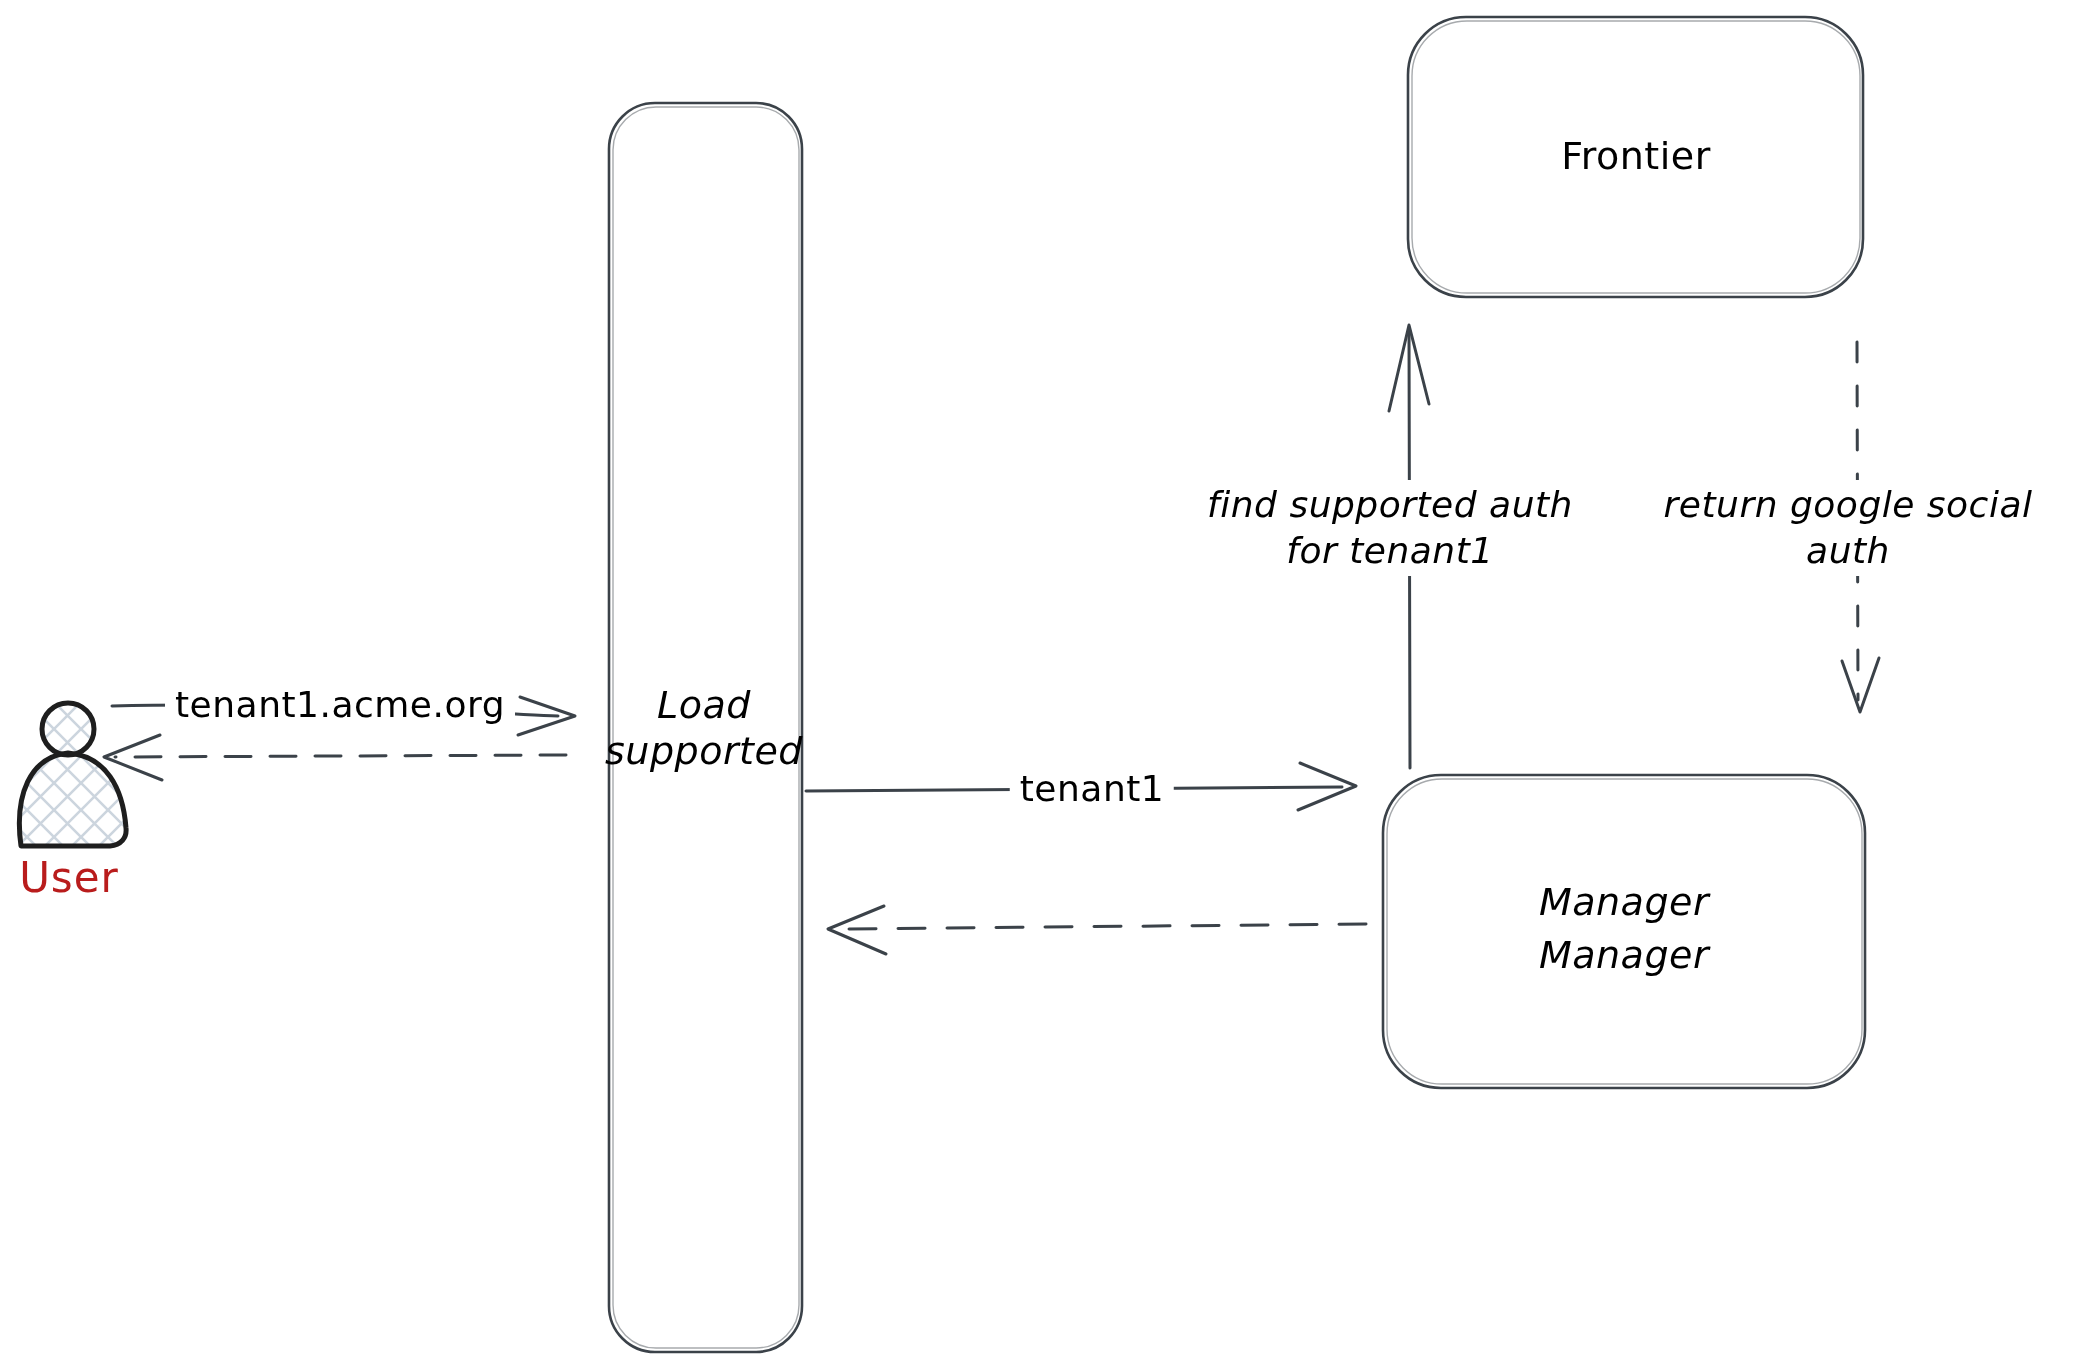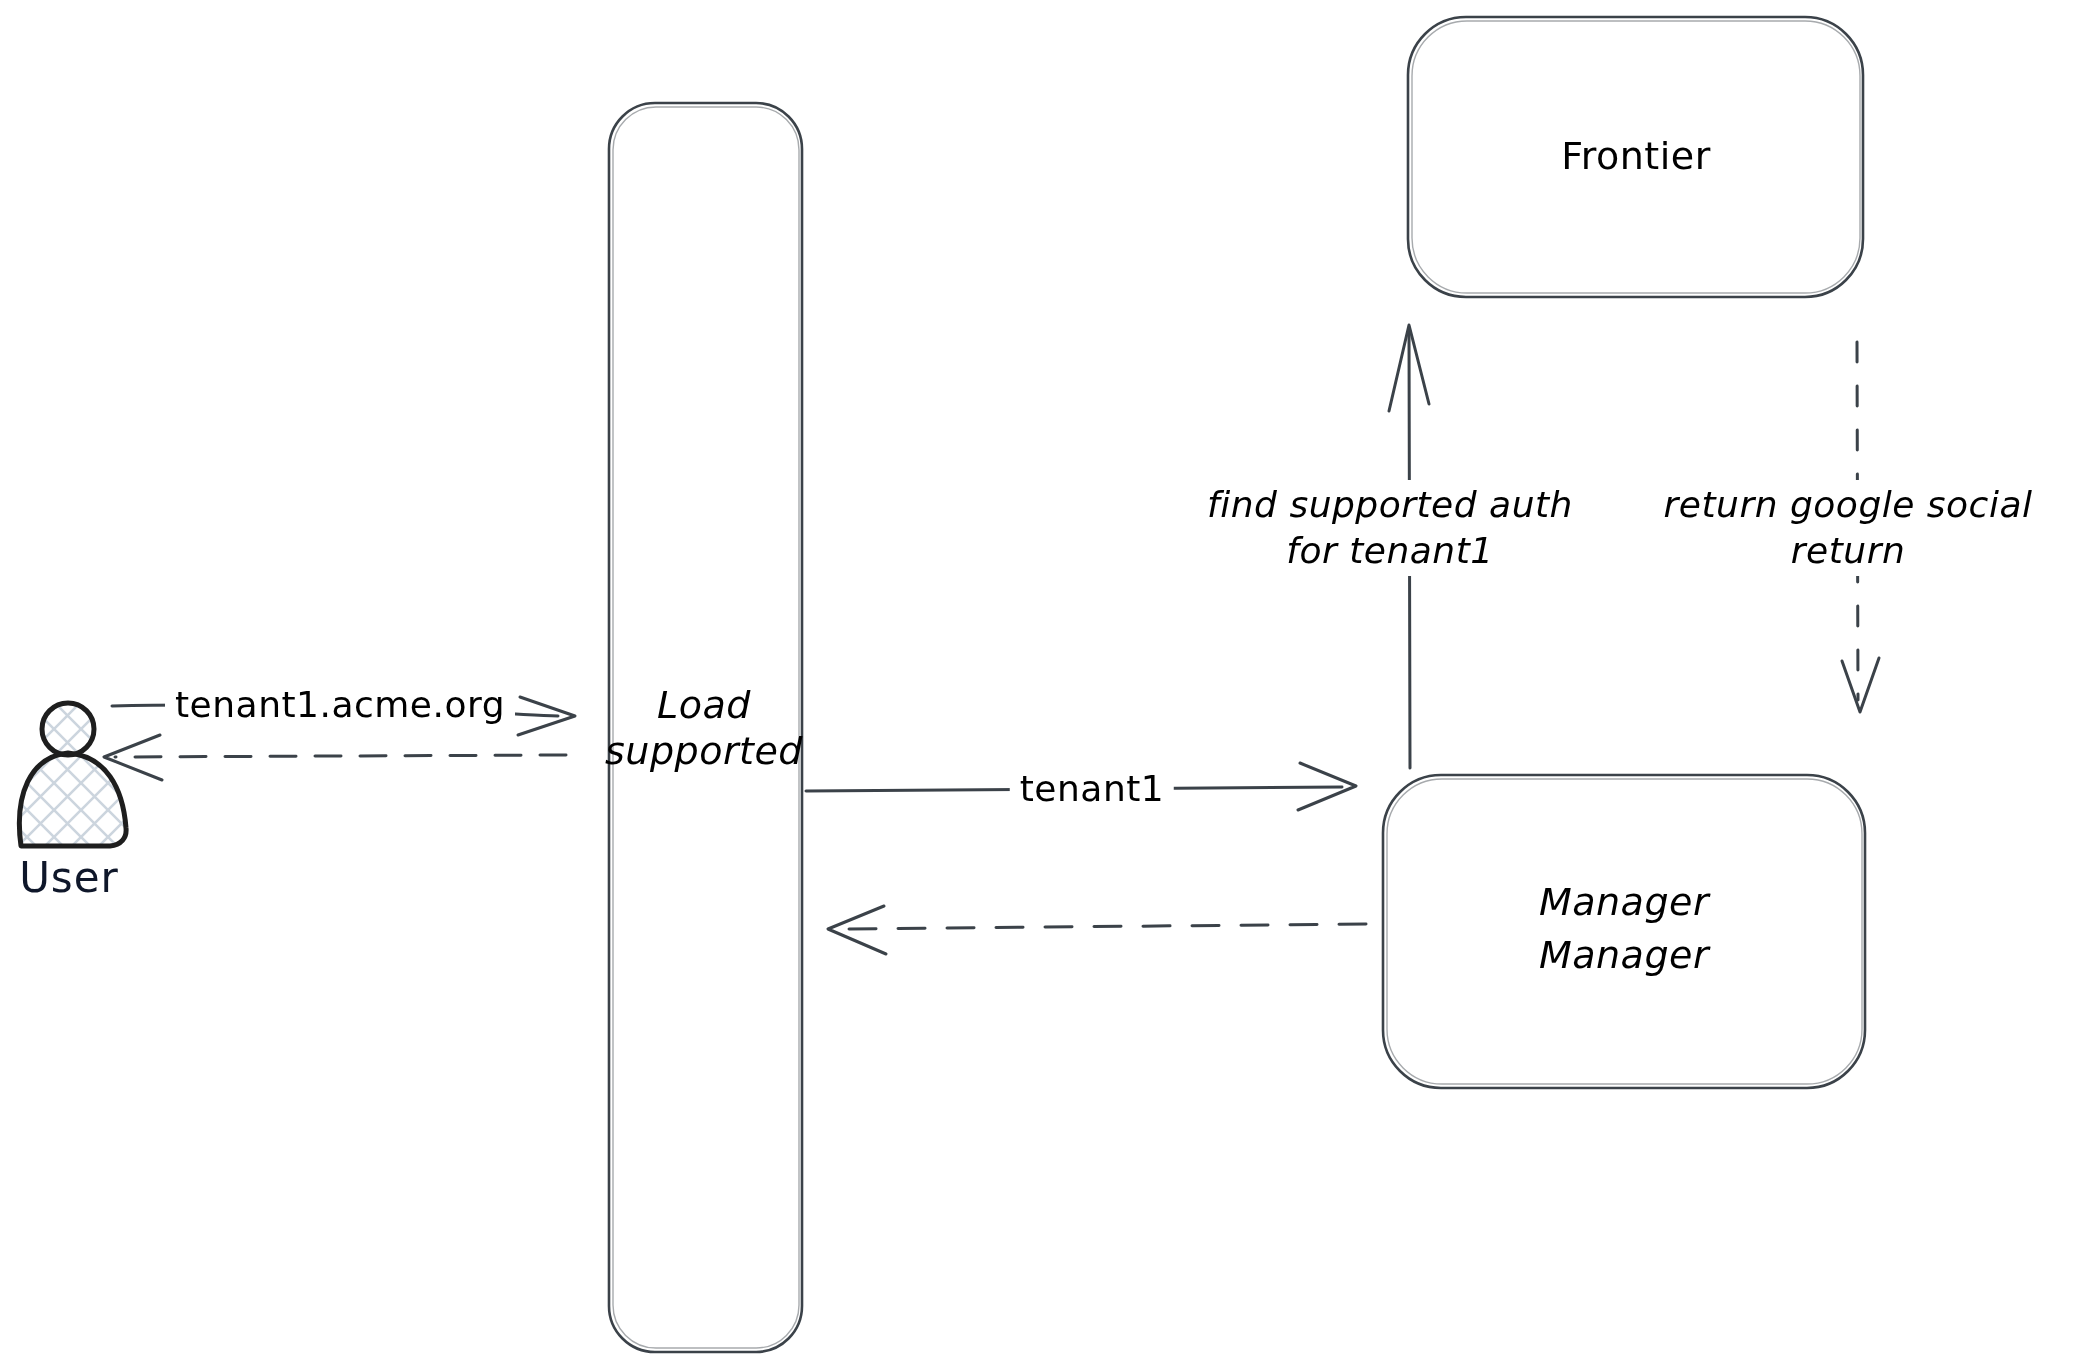--- a/index.html
+++ b/index.html
@@ -43,21 +43,21 @@
     font-size: 38px;
   }
   .lb-title {
     line-height: 46px;
   }
   .fm-title {
     line-height: 53px;
   }
   .user-label {
     font-size: 42px;
-    color: #0f172a;
+    color: #b91c1c;
     letter-spacing: 1px;
   }
 </style>
 </head>
 <body>
 
 <div class="canvas">
 
   <svg class="diagram-svg" width="2083" height="1372" viewBox="0 0 2083 1372">
     <defs>
@@ -139,16 +139,16 @@
   <div class="label bg" style="left:1092px; top:788px;">tenant1</div>
 
 
   <div class="label bg two-line" style="left:1390px; top:528px;">
     <span class="line">find supported auth</span>
     <span class="line">for tenant1</span>
   </div>
 
   <div class="label bg two-line" style="left:1848px; top:528px;">
     <span class="line">return google social</span>
-    <span class="line">return</span>
+    <span class="line">auth</span>
   </div>
 
 </div>
 
 </body></html>

